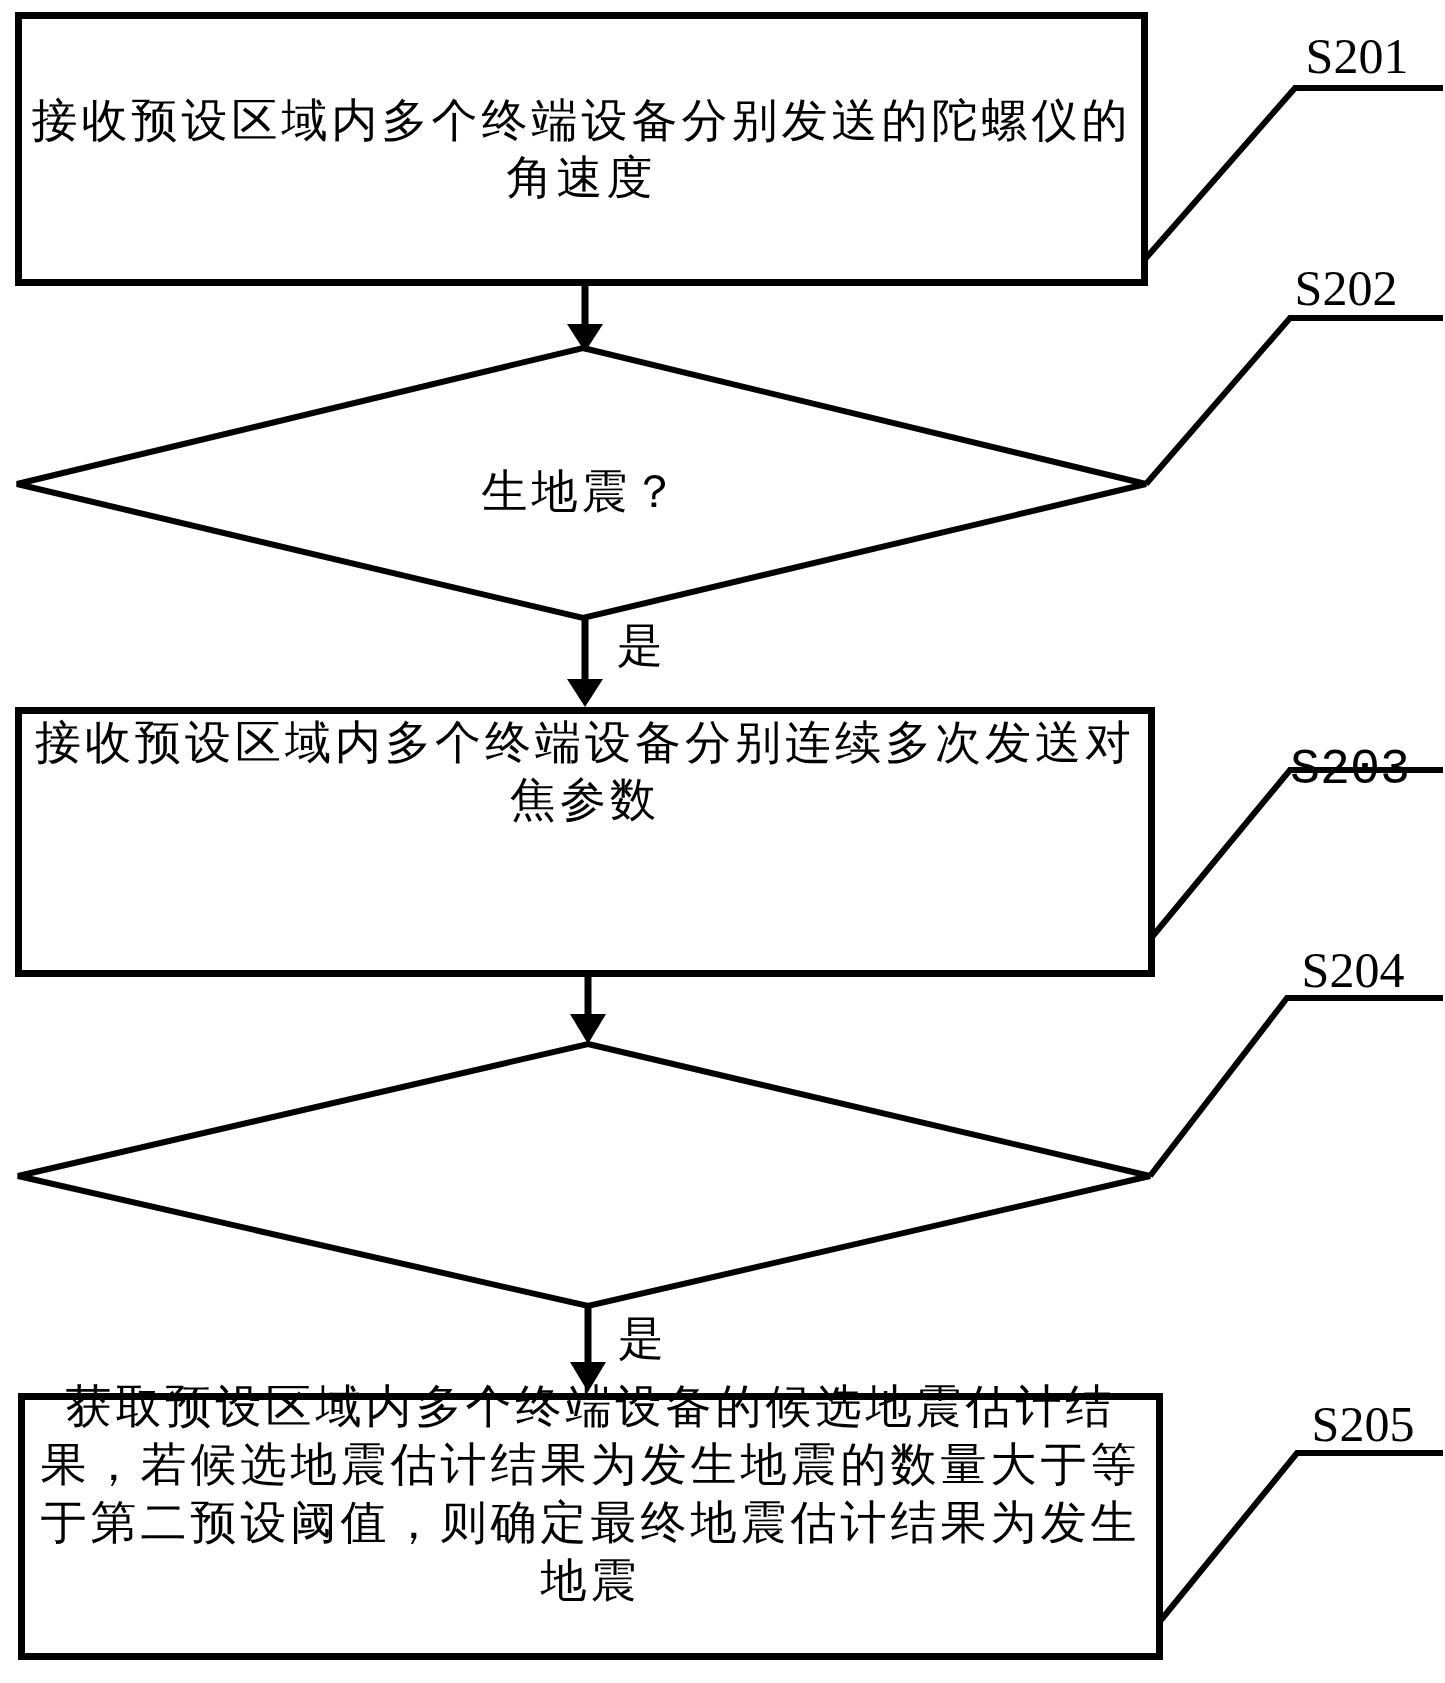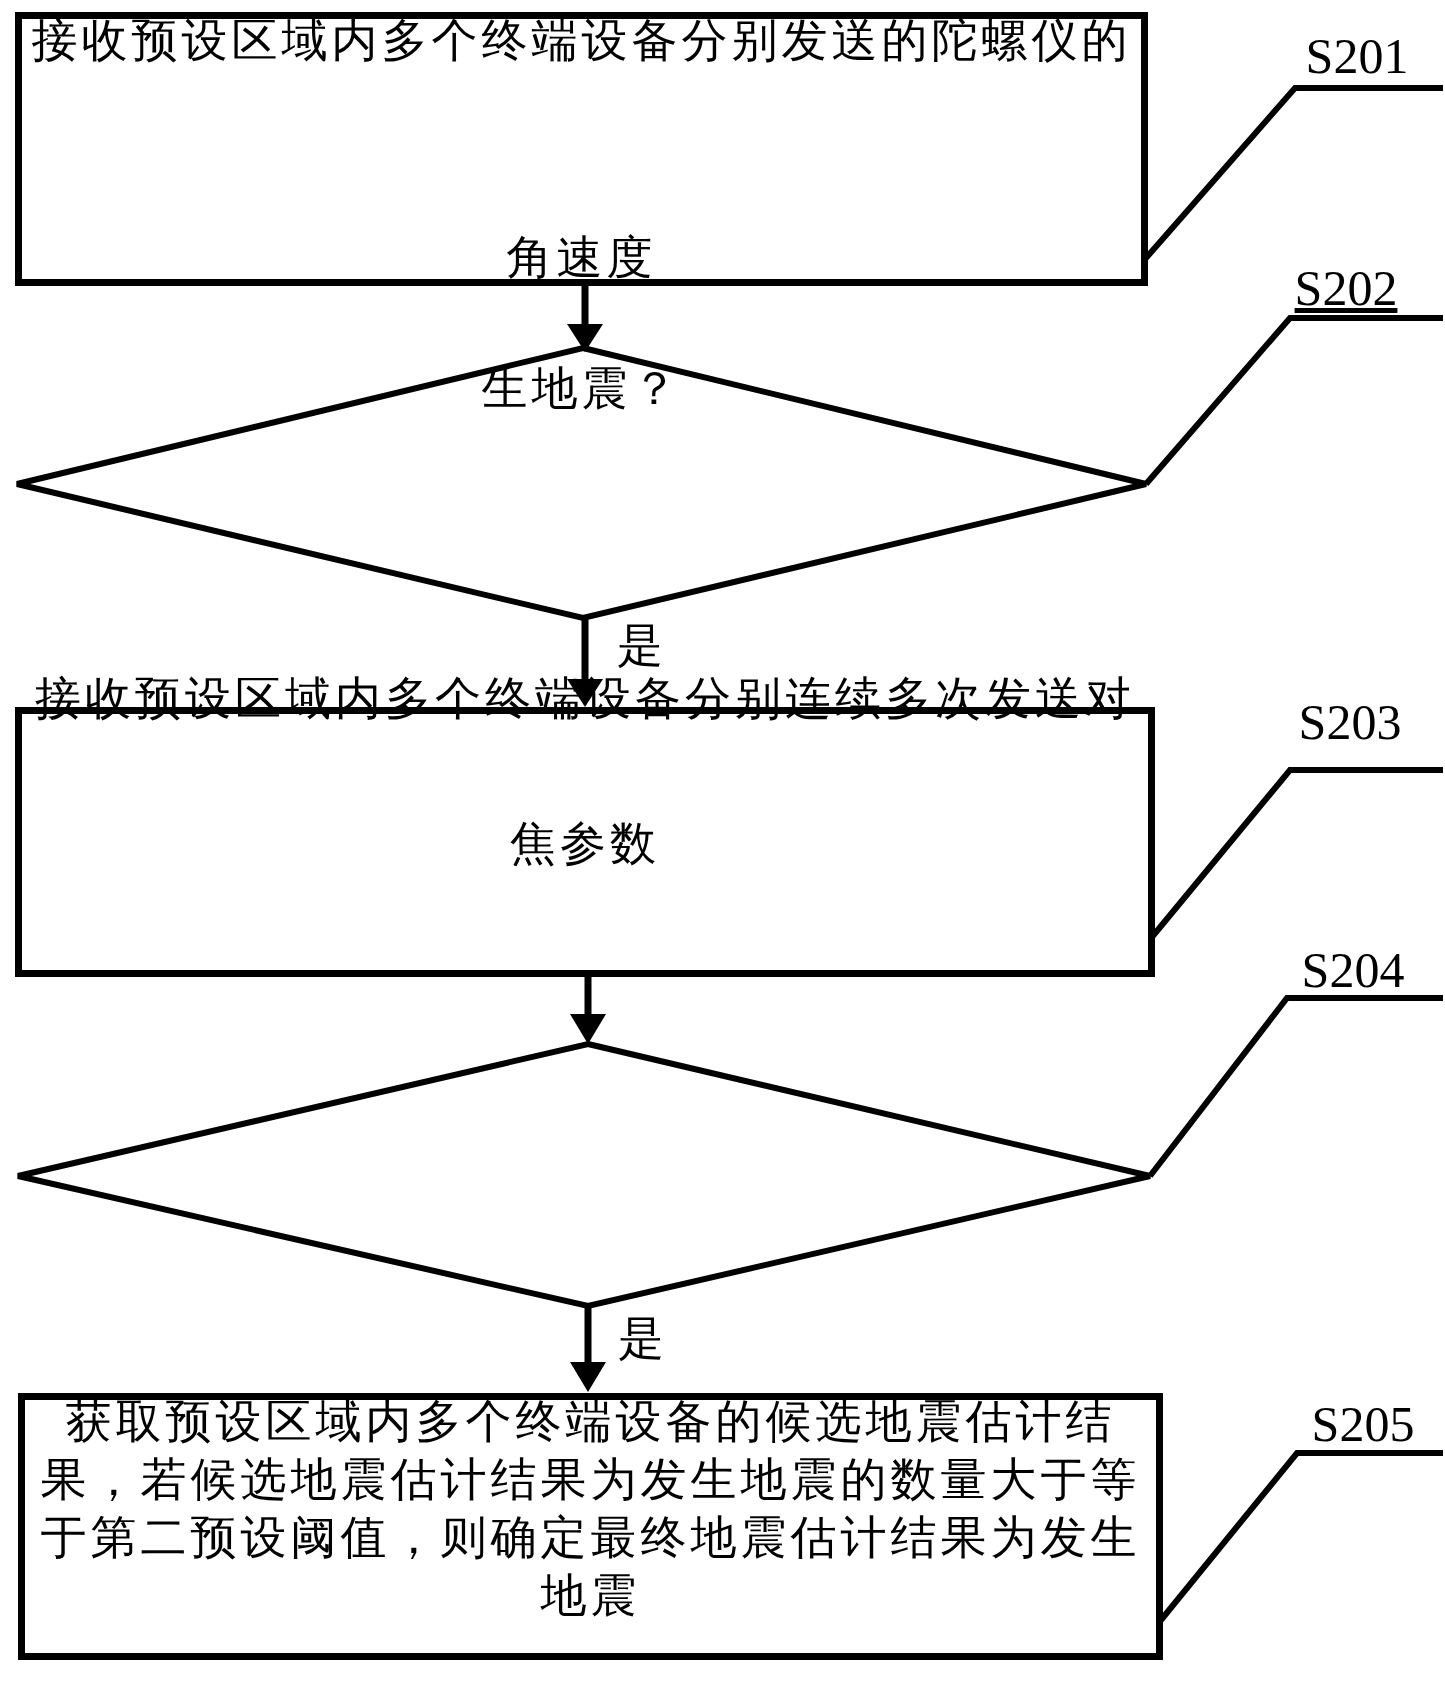--- a/index.html
+++ b/index.html
@@ -26,21 +26,21 @@
   .txt {
     position: absolute;
     color: #000000;
     white-space: nowrap;
   }
   .block-text {
     position: absolute;
     display: flex;
     flex-direction: column;
     align-items: center;
-    justify-content: space-between;
+    justify-content: center;
     text-align: center;
     font-size: 46px;
     line-height: 57px;
     letter-spacing: 4px;
   }
   .block-text div {
     white-space: nowrap;
   }
   .step-label {
     position: absolute;
@@ -109,21 +109,21 @@
 
 
   <div class="block-text" style="left:18px; top:1393px; width:1145px; height:201px; line-height:58px;">
     <div>获取预设区域内多个终端设备的候选地震估计结</div>
     <div>果，若候选地震估计结果为发生地震的数量大于等</div>
     <div>于第二预设阈值，则确定最终地震估计结果为发生</div>
     <div>地震</div>
   </div>
 
   <div class="step-label txt" style="left:1272px; top:30px;">S201</div>
-  <div class="step-label txt" style="left:1261px; top:262px;text-decoration:underline;">S202</div>
-  <div class="step-label txt" style="left:1265px; top:696px;">S203</div>
+  <div class="step-label txt" style="left:1261px; top:262px;">S202</div>
+  <div class="step-label txt" style="left:1265px; top:744px;font-family:Liberation Mono, monospace;">S203</div>
   <div class="step-label txt" style="left:1268px; top:944px;">S204</div>
   <div class="step-label txt" style="left:1278px; top:1398px;">S205</div>
 
   <div class="yes-label txt" style="left:617px; top:622px;">是</div>
   <div class="yes-label txt" style="left:618px; top:1315px;">是</div>
 
 </div>
 
 </body></html>

